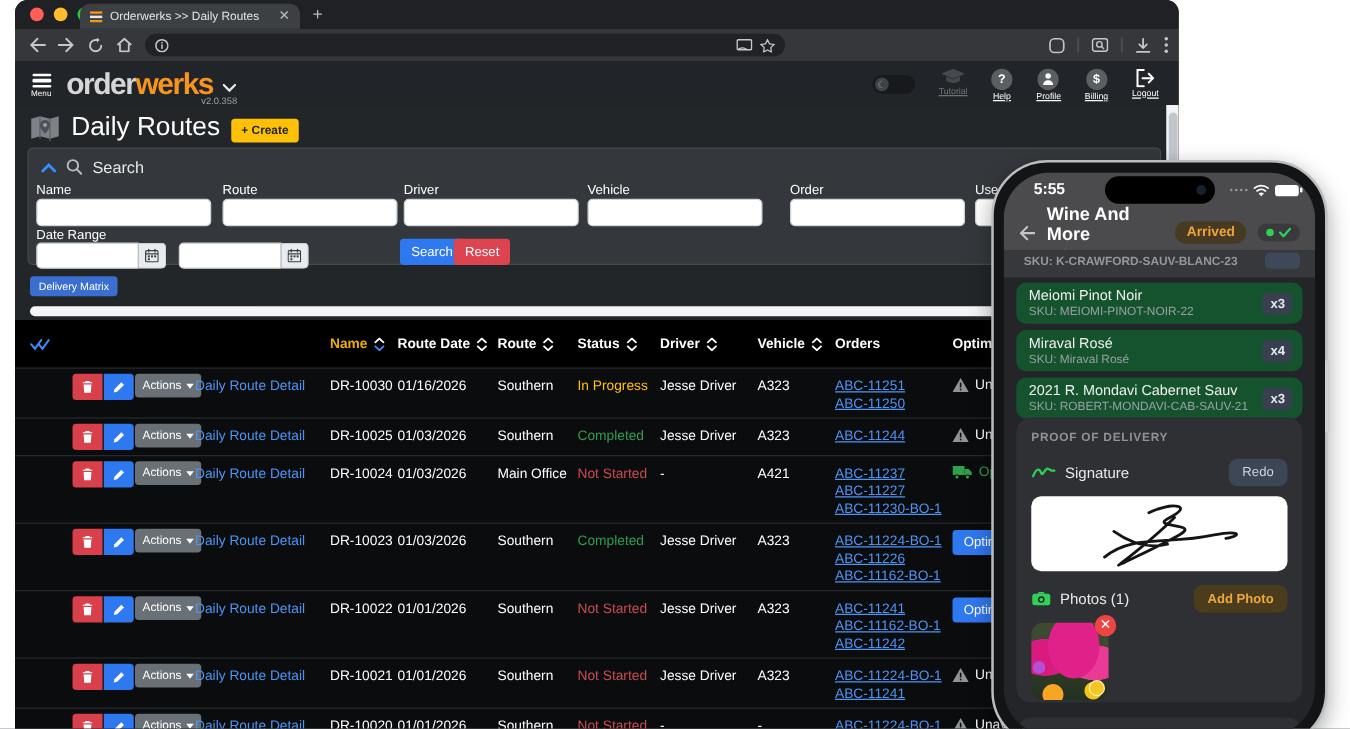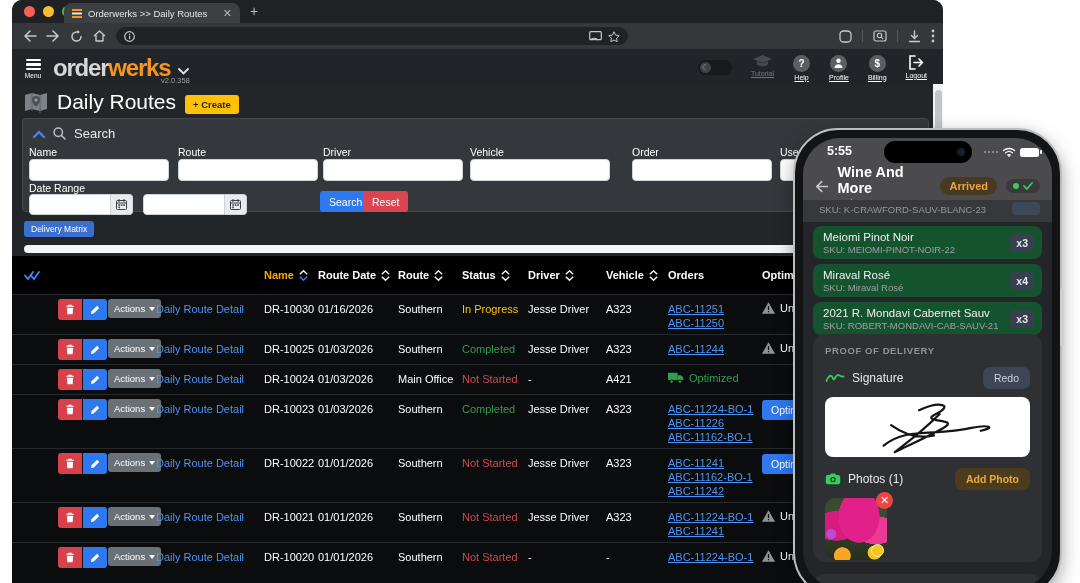--- a/index.html
+++ b/index.html
@@ -100,21 +100,21 @@
   .dots i { width:2.2px; height:2.2px; border-radius:50%; background:#9a9a9e; }
   .bat { width:19px; height:9px; background:#fff; border-radius:2.5px; position:relative; }
   .bat:after { content:""; position:absolute; right:-3px; top:2.5px; width:1.8px; height:4px; background:#fff; border-radius:1px; }
   .p-header { position:absolute; left:0; right:0; top:26px; display:flex; align-items:center; padding:0 12px; gap:9px; }
   .p-titles { display:flex; flex-direction:column; }
   .p-title { color:#fff; font-size:14.5px; font-weight:bold; }
   .p-sub { color:#b6bac0; font-size:9px; margin-top:2px; }
   .badge-arrived { margin-left:auto; background:#46false3a22; background:#463a22; color:#f0a33a; font-size:11px; font-weight:bold; padding:3px 9px; border-radius:10px; }
   .status-pill { background:#3a3a3d; border-radius:10px; padding:3px 7px; display:flex; align-items:center; gap:4px; }
   .gdot { width:6px; height:6px; border-radius:50%; background:#30d158; }
-  .p-partial { position:absolute; left:0; right:0; top:62px; height:22px; background:#37383b; }
+  .p-partial { position:absolute; left:0; right:0; top:62px; height:22px; background:#37383b;font-weight:bold; }
   .p-partial .sku { position:absolute; left:16px; top:4px; color:#94979b; font-size:9.5px; }
   .badge-sliver { position:absolute; right:12px; top:2px; width:28px; height:13px; background:#3d4859; border-radius:4px; }
   .p-items { position:absolute; left:10px; right:10px; top:88px; }
   .p-item { position:relative; background:#14532d; border-radius:8px; padding:4px 10px; margin-bottom:5px; }
   .pi-name { color:#f0f0f1; font-size:11.5px; line-height:14px; }
   .pi-sku { color:#9ba0a5; font-size:9.5px; line-height:11px; }
   .qty { position:absolute; right:8px; top:50%; transform:translateY(-50%); background:#38404f; color:#e4e9f0; font-size:10.5px; font-weight:bold; border-radius:5px; padding:3px 6px; }
   .pod { position:absolute; left:10px; right:10px; top:196px; height:228px; background:#2e3034; border-radius:12px; padding:11px 12px; }
   .pod-title { color:#8f9398; font-size:9.5px; font-weight:bold; letter-spacing:.6px; }
   .pod-row { display:flex; align-items:center; gap:7px; margin-top:11px; }
@@ -524,20 +524,25 @@
                 <span>Actions</span>
                 <span class="caret"></span>
               </button></div>
             <div><a class="detail-link" href="#">Daily Route Detail</a></div>
             <div class="cell">DR-10024</div>
             <div class="cell">01/03/2026</div>
             <div class="cell">Main Office</div>
             <div class="cell" style="color: rgb(204, 74, 83);">Not Started</div>
             <div class="cell">-</div>
             <div class="cell">A421</div>
+            <div style="padding-top: 3px;">
+              <a class="order-link" href="#">ABC-11237</a>
+              <a class="order-link" href="#">ABC-11227</a>
+              <a class="order-link" href="#">ABC-11230-BO-1</a>
+            </div>
             <div>
               <span class="opt-flag">
                 <svg width="16" height="12" viewBox="0 0 20 15">
                   <rect x="0" y="1" width="12" height="9" fill="#2f9e4f"></rect>
                   <path d="M12 4h4.2l3 3v3h-7.2z" fill="#2f9e4f"></path>
                   <circle cx="4.5" cy="12" r="2.1" fill="#2f9e4f" stroke="#0b0c0d" stroke-width="1"></circle>
                   <circle cx="15" cy="12" r="2.1" fill="#2f9e4f" stroke="#0b0c0d" stroke-width="1"></circle>
                 </svg>
                 <span style="color: rgb(47, 158, 79);">Optimized</span>
               </span>

